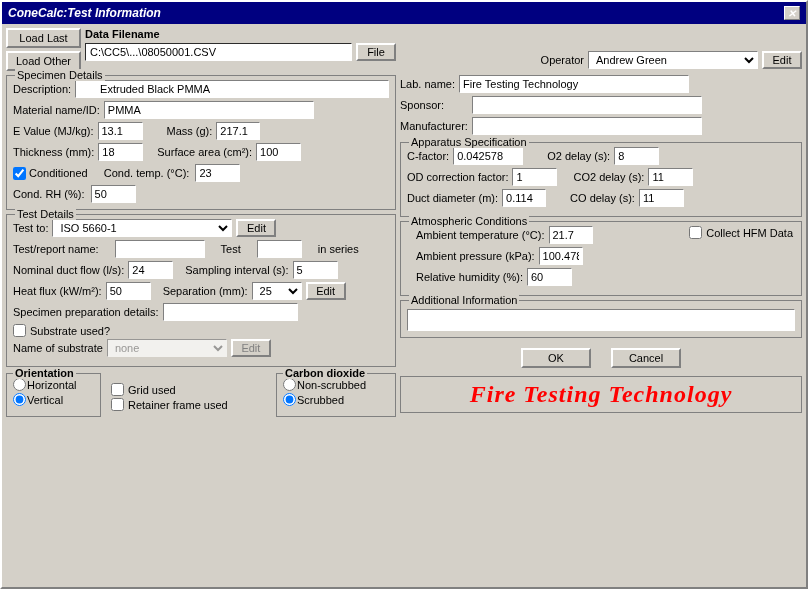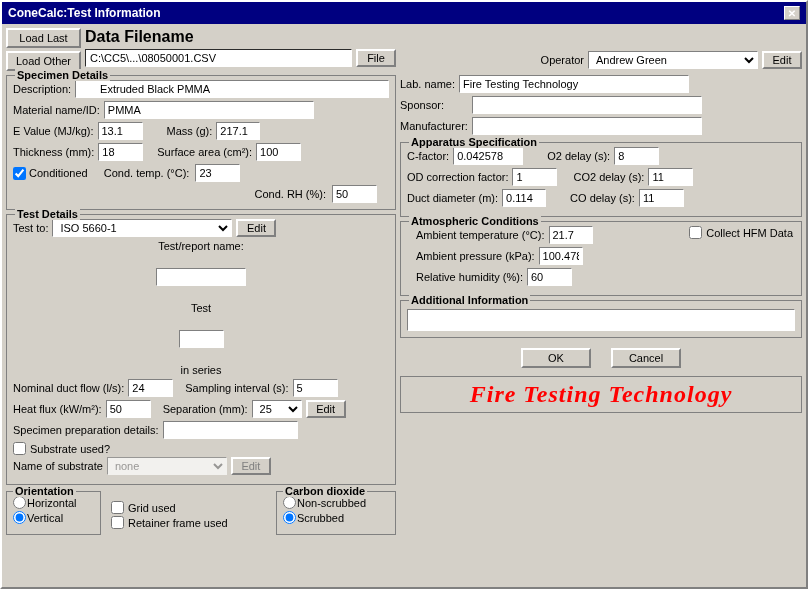--- a/index.html
+++ b/index.html
@@ -24,20 +24,21 @@
     .title-bar {
       background: #000080;
       color: #fff;
       padding: 3px 6px;
       font-weight: bold;
       font-size: 12px;
       display: flex;
       justify-content: space-between;
       align-items: center;
       height: 22px;
+      font-style: italic;
     }
     .title-close {
       background: #d4d0c8;
       border: 1px solid #fff;
       border-right-color: #808080;
       border-bottom-color: #808080;
       width: 16px;
       height: 14px;
       font-size: 10px;
       cursor: pointer;
@@ -69,21 +70,21 @@
       font-family: 'MS Sans Serif', Arial, sans-serif;
       min-width: 70px;
       text-align: center;
     }
     .btn-small {
       min-width: 40px;
       padding: 1px 6px;
     }
     .label-bold {
       font-weight: bold;
-      font-size: 16px;
+      font-size: 11px;
     }
     .filename-box {
       background: #fff;
       border: 1px inset #808080;
       border-color: #808080 #fff #fff #808080;
       padding: 2px 4px;
       font-size: 11px;
       flex: 1;
     }
     .main-area {
@@ -109,21 +110,21 @@
       position: relative;
       background: #d4d0c8;
     }
     .group-title {
       position: absolute;
       top: -7px;
       left: 8px;
       background: #d4d0c8;
       padding: 0 2px;
       font-size: 11px;
-      font-weight: bold;
+      font-weight: normal;
     }
     .form-row {
       display: flex;
       align-items: center;
       margin-bottom: 3px;
       gap: 4px;
     }
     .input-field {
       background: #fff;
       border: 1px solid;
@@ -222,21 +223,20 @@
     }
     .atm-relative {
       position: relative;
       padding-left: 15px;
     }
     .in-series-row {
       display: flex;
       align-items: center;
       gap: 16px;
       margin-bottom: 3px;
-      flex-direction: column;
     }
     .radio-btn {
       display: flex;
       align-items: center;
       gap: 1px;
       margin-bottom: 2px;
     }
     input[type=radio] {
       width: 13px;
       height: 13px;
@@ -317,21 +317,21 @@
             <input type="text" class="input-field input-tiny" value="100" style="">
           </div>
           <div style="display:flex; align-items:center; gap:6px; margin-bottom:3px;">
             <div style="display:flex; align-items:center; gap:3px;">
               <input type="checkbox" id="cond" checked="" style="">
               <label for="cond">Conditioned</label>
             </div>
             <span style="margin-left:10px;">Cond. temp. (°C):</span>
             <input type="text" class="input-field input-tiny" value="23" style="">
           </div>
-          <div style="display:flex; align-items:center; gap:6px; justify-content:flex-end; margin-right:12px;">
+          <div style="display:flex; align-items:center; gap:6px; margin-right:12px;">
             <span>Cond. RH (%):</span>
             <input type="text" class="input-field input-tiny" value="50" style="">
           </div>
         </div>
 
         <div class="group-box">
           <span class="group-title">Test Details</span>
           <div class="form-row">
             <span>Test to:</span>
             <select class="select-field" style="width:180px;">

